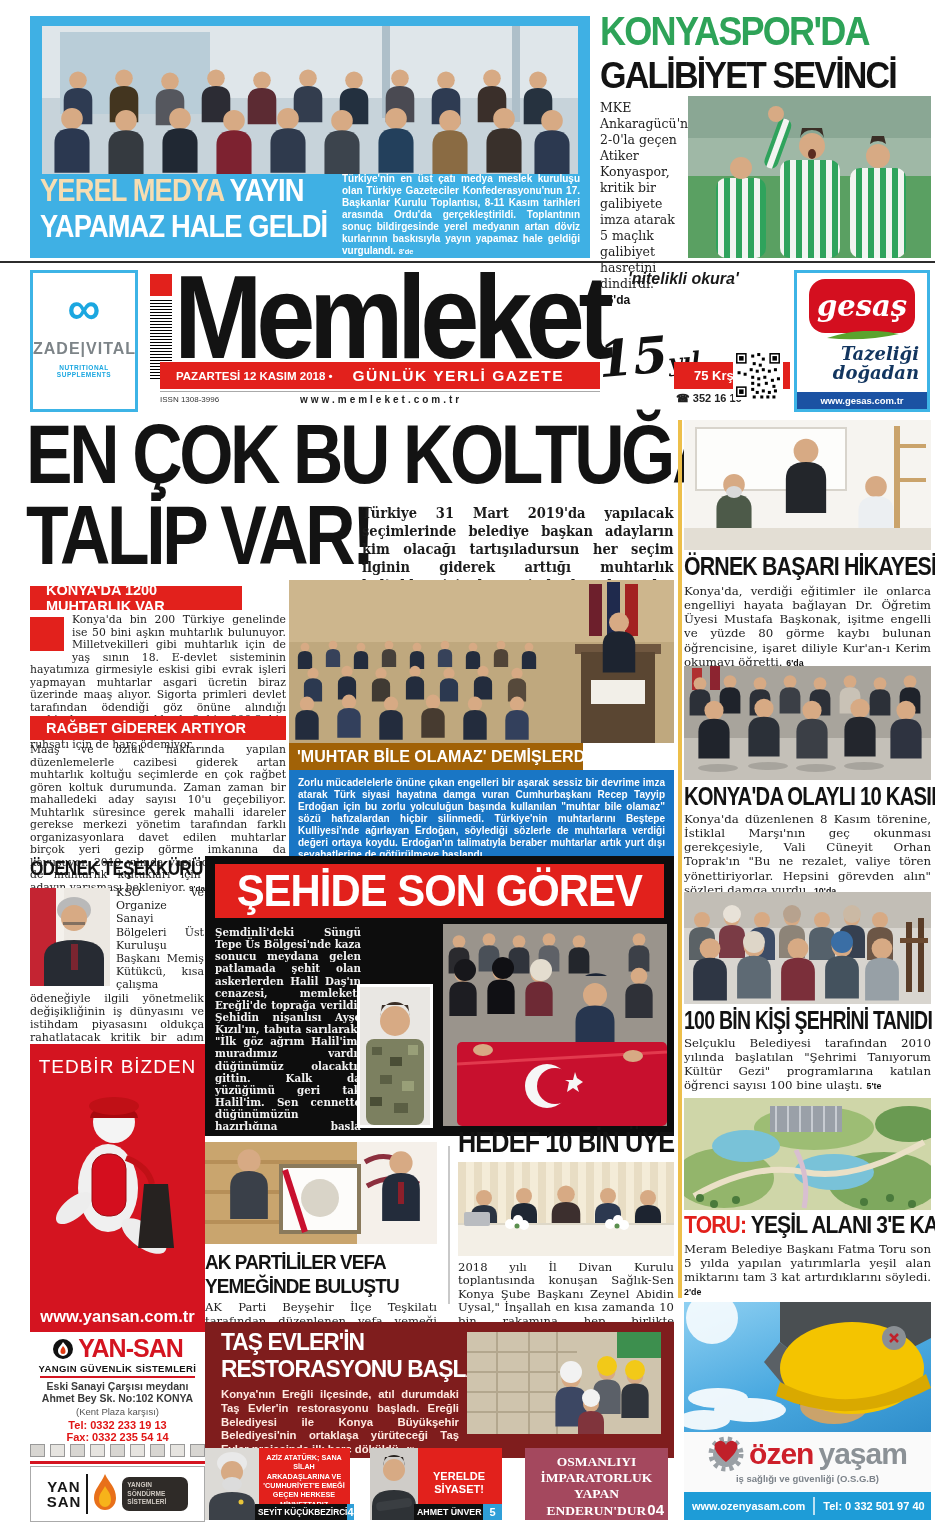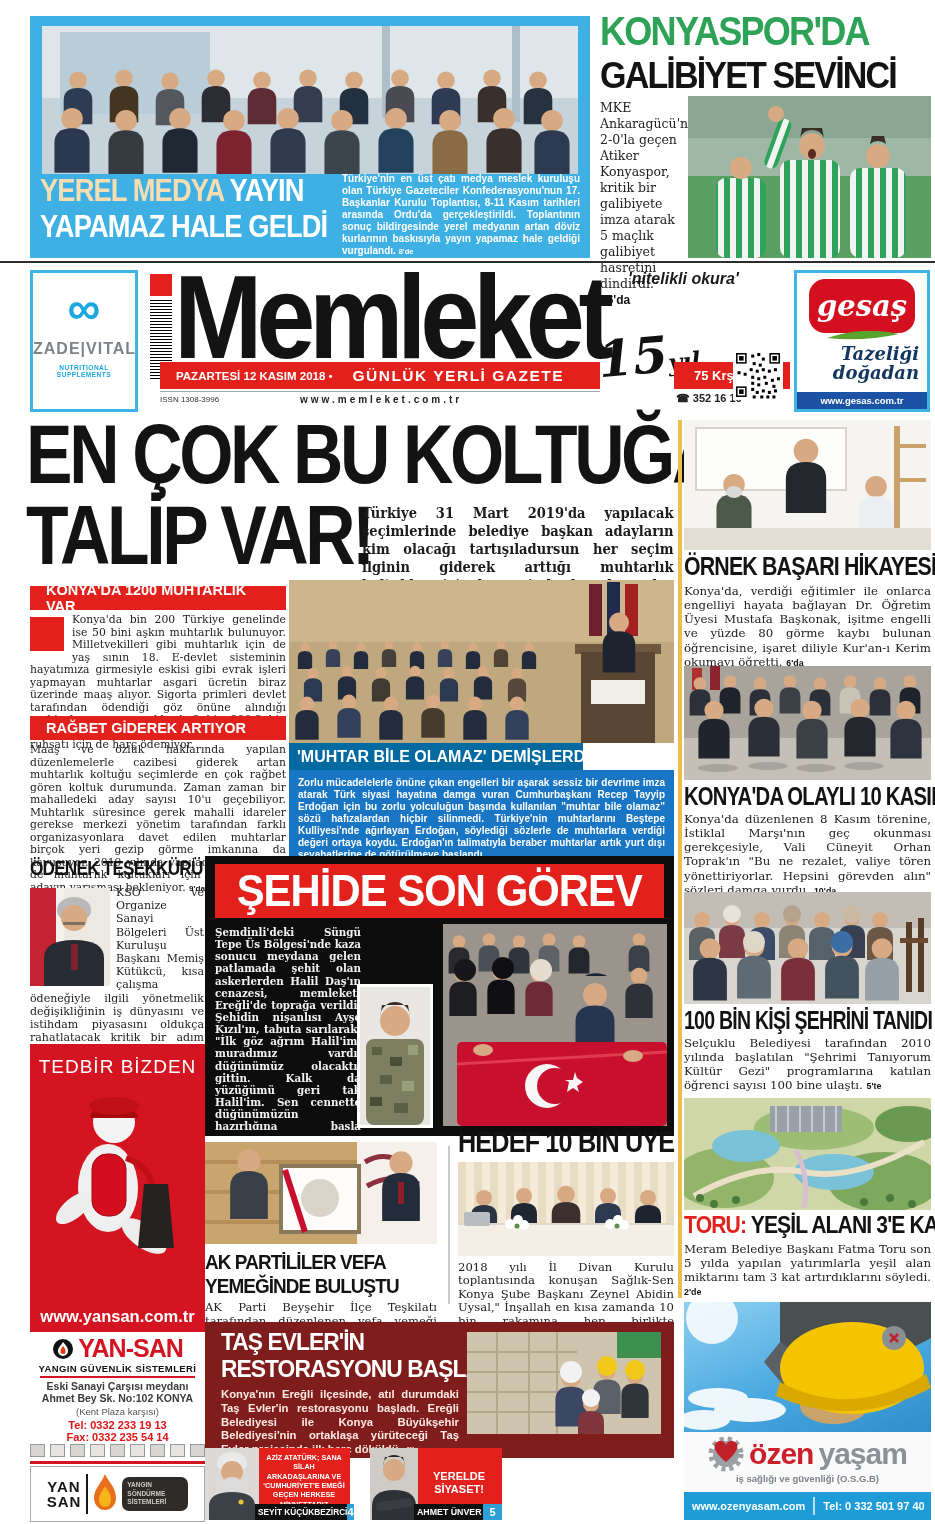--- a/index.html
+++ b/index.html
@@ -212,21 +212,21 @@
   </header>
 
   <section>
     <div class="hl" style="left:26px;top:416px;font-size:83px;letter-spacing:-4px;transform:scaleX(.84);">EN ÇOK BU KOLTUĞA</div>
     <div class="hl" style="left:26px;top:497px;font-size:83px;letter-spacing:-4px;transform:scaleX(.84);">TALİP VAR!</div>
     <p class="abs sf jt" style="left:362px;top:504px;width:358px;font-size:15px;line-height:1.2;font-weight:bold;color:#1c1c1c;transform:scaleX(.87);transform-origin:0 0;">Türkiye 31 Mart 2019'da yapılacak seçimlerinde belediye başkan adayların kim olacağı tartışıladursun her seçim ilginin giderek arttığı muhtarlık koltukları için bu seçimlerde rekor aday çıkması bekleniyor</p>
   </section>
   <div class="abs" style="left:678px;top:420px;width:4px;height:878px;background:#edbf4a;"></div>
 
   <section>
-    <div class="redbar" style="left:30px;top:586px;width:256px;height:24px;font-size:14.5px;">
+    <div class="redbar" style="left:30px;top:586px;width:212px;height:24px;font-size:14.5px;">
       <span>KONYA'DA 1200 MUHTARLIK VAR</span>
     </div>
     <p class="abs sf jt" style="left:30px;top:614px;width:256px;font-size:10.8px;line-height:1.16;">
       <span class="dropcap"></span>
       <span>Konya'da bin 200 Türkiye genelinde ise 50 bini aşkın muhtarlık bulunuyor. Milletvekilleri gibi muhtarlık için de yaş sının 18. E-devlet sisteminin hayatımıza girmesiyle eskisi gibi evrak işleri yapmayan muhtarlar asgari ücretin biraz üzerinde maaş alıyor. Sigorta primleri devlet tarafından ödendiği göz önüne alındığı muhtarların maaşı yaklaşık 2 bin 200-2 bin 300 TL'ye denk geliyor. Muhtarlar silah ruhsatı için de harç ödemiyor.</span>
     </p>
     <div class="redbar" style="left:30px;top:716px;width:256px;height:24px;font-size:14.5px;">
       <span>RAĞBET GİDEREK ARTIYOR</span>
     </div>
     <p class="abs sf jt" style="left:30px;top:744px;width:256px;font-size:10.8px;line-height:1.16;">
@@ -264,21 +264,21 @@
             <use href="#prs" transform="translate(144,120) scale(.9)" fill="#473b30"></use>
           <use href="#prs" transform="translate(186,122) scale(.9)"></use>
             <use href="#prs" transform="translate(228,122) scale(.9)" fill="#33405c"></use>
         </g>
         <rect x="286" y="64" width="86" height="10" fill="#6f5740"></rect>
         <rect x="292" y="72" width="74" height="91" fill="#5a4632"></rect>
         <use href="#prs" transform="translate(330,40) scale(1.25)" fill="#1d2430"></use>
         <rect x="302" y="100" width="54" height="24" fill="#f2efe8"></rect>
       </svg>
     </div>
-    <div class="abs" style="left:289px;top:743px;width:294px;height:27px;background:#0369a1;color:#fff;font-weight:800;font-size:16px;display:flex;align-items:center;padding-left:8px;box-sizing:border-box;">
+    <div class="abs" style="left:289px;top:743px;width:294px;height:27px;background:#a16207;color:#fff;font-weight:800;font-size:16px;display:flex;align-items:center;padding-left:8px;box-sizing:border-box;">
       <span style="white-space:nowrap;">'MUHTAR BİLE OLAMAZ' DEMİŞLERDİ</span>
     </div>
     <div class="abs jt" style="left:289px;top:770px;width:385px;height:86px;background:#1976c5;box-sizing:border-box;padding:7px 9px;color:#fff;font-weight:bold;font-size:10px;line-height:1.2;">
       <span>Zorlu mücadelelerle önüne çıkan engelleri bir aşarak sessiz bir devrime imza atarak Türk siyasi hayatına damga vuran Cumhurbaşkanı Recep Tayyip Erdoğan için bu zorlu yolculuğun başında kullanılan "muhtar bile olamaz" sözü hafızalardan hiçbir silinmedi. Türkiye'nin muhtarlarını Beştepe Kulliyesi'nde ağırlayan Erdoğan, söylediği sözlerle de muhtarlara verdiği değeri ortaya koydu. Erdoğan'ın talimatıyla beraber muhtarlar artık yurt dışı seyahatlerine de götürülmeye başlandı.</span>
     </div>
   </section>
 
   <section>
     <div class="hl" style="left:30px;top:858px;font-size:21px;transform:scaleX(.82);">ÖDENEK TEŞEKKÜRÜ</div>
     <div class="abs" style="left:30px;top:886px;width:174px;">
@@ -533,20 +533,28 @@
         <rect x="6" y="52" width="36" height="9" rx="4" fill="#3a3e42" transform="rotate(-8 24 56)"></rect>
       </svg>
     </div>
     <div style="position:absolute;left:50px;top:22px;width:78px;color:#fff;font-size:11px;font-weight:800;text-align:center;line-height:1.2;">YERELDE SİYASET!</div>
     <div class="namebar" style="left:44px;right:0;">
       <span style="color:#fff;font-size:8.8px;font-weight:bold;flex:1;padding-left:3px;white-space:nowrap;">AHMET ÜNVER</span>
       <span class="numbox">5</span>
     </div>
   </section>
 
+  <section class="abs" style="left:525px;top:1448px;width:143px;height:72px;background:#a4485e;color:#fff;text-align:center;
+                  font-family:'Liberation Serif',serif;font-weight:bold;font-size:13.5px;line-height:1.2;padding-top:6px;box-sizing:border-box;">
+    <div>OSMANLIYI</div>
+    <div>İMPARATORLUK</div>
+    <div>YAPAN</div>
+    <div style="display:inline;">ENDERUN'DUR</div>
+    <span style="position:absolute;right:4px;bottom:1px;font-size:15px;font-family:'Liberation Sans',sans-serif;">04</span>
+  </section>
 
   <section>
     <div class="ph" style="left:684px;top:420px;width:247px;height:130px;">
       <svg viewBox="0 0 247 130" preserveAspectRatio="none">
         <rect width="247" height="130" fill="#f6f4f0"></rect>
         <rect x="12" y="8" width="150" height="62" fill="#fdfdfb" stroke="#d8d4cc" stroke-width="2"></rect>
         <rect x="210" y="6" width="6" height="104" fill="#caa36b"></rect>
           <rect x="216" y="24" width="26" height="4" fill="#caa36b"></rect>
           <rect x="216" y="58" width="26" height="4" fill="#caa36b"></rect>
         <use href="#prs" transform="translate(122,28) scale(1.55)" fill="#23262b"></use>

